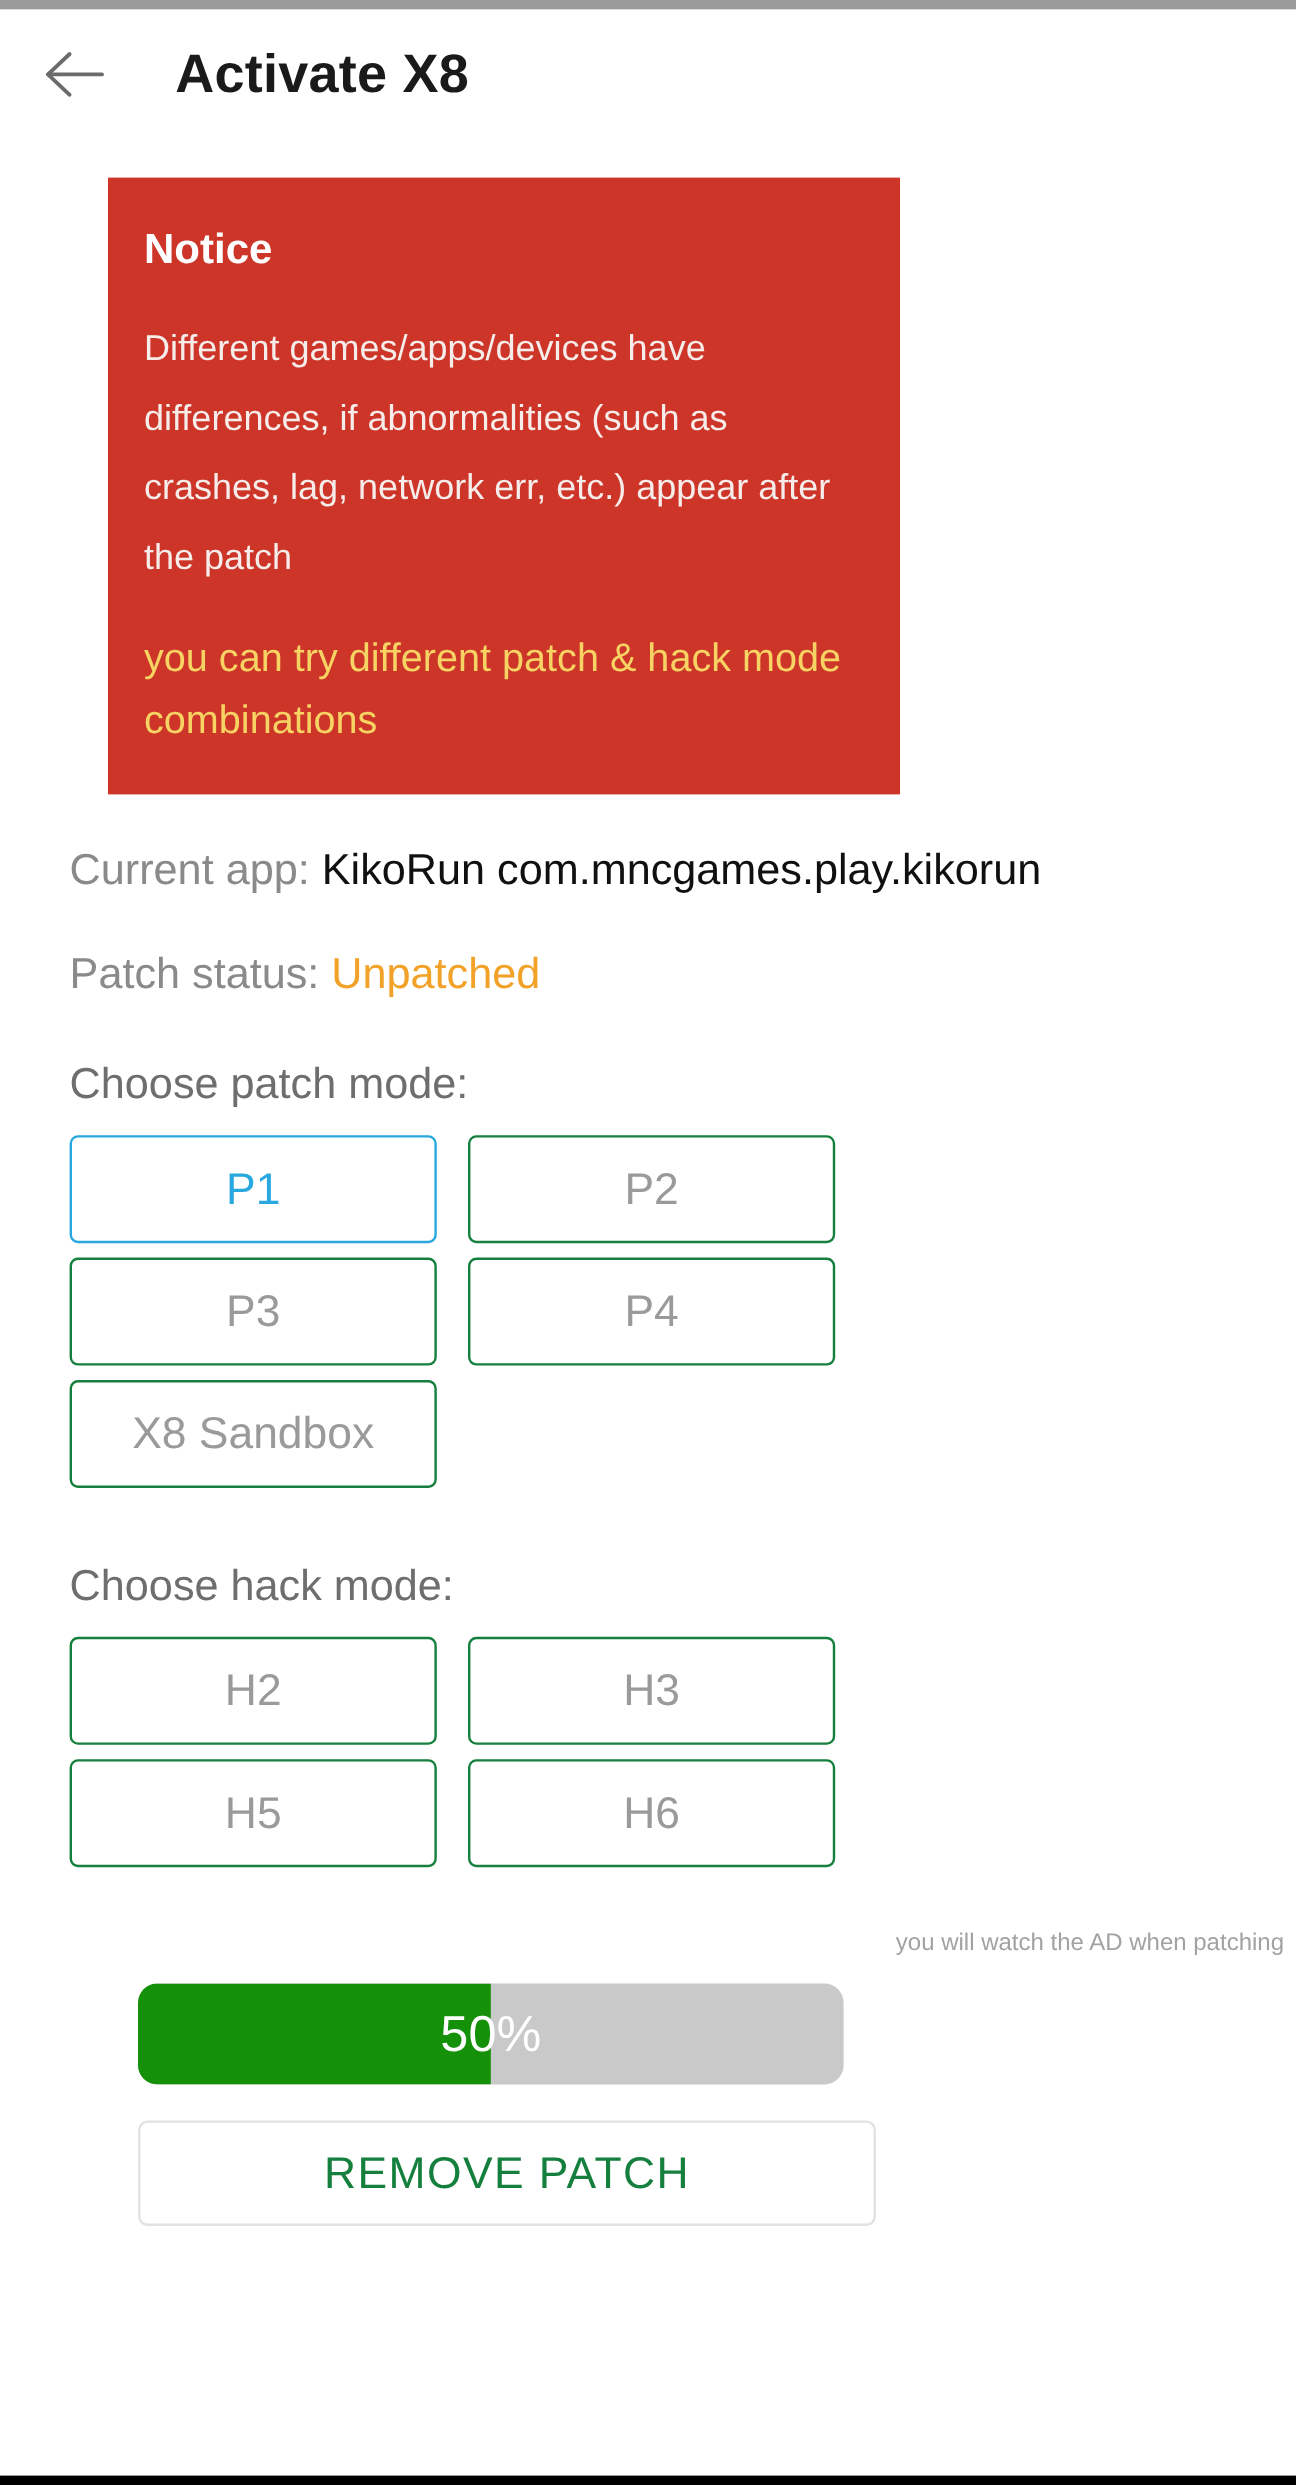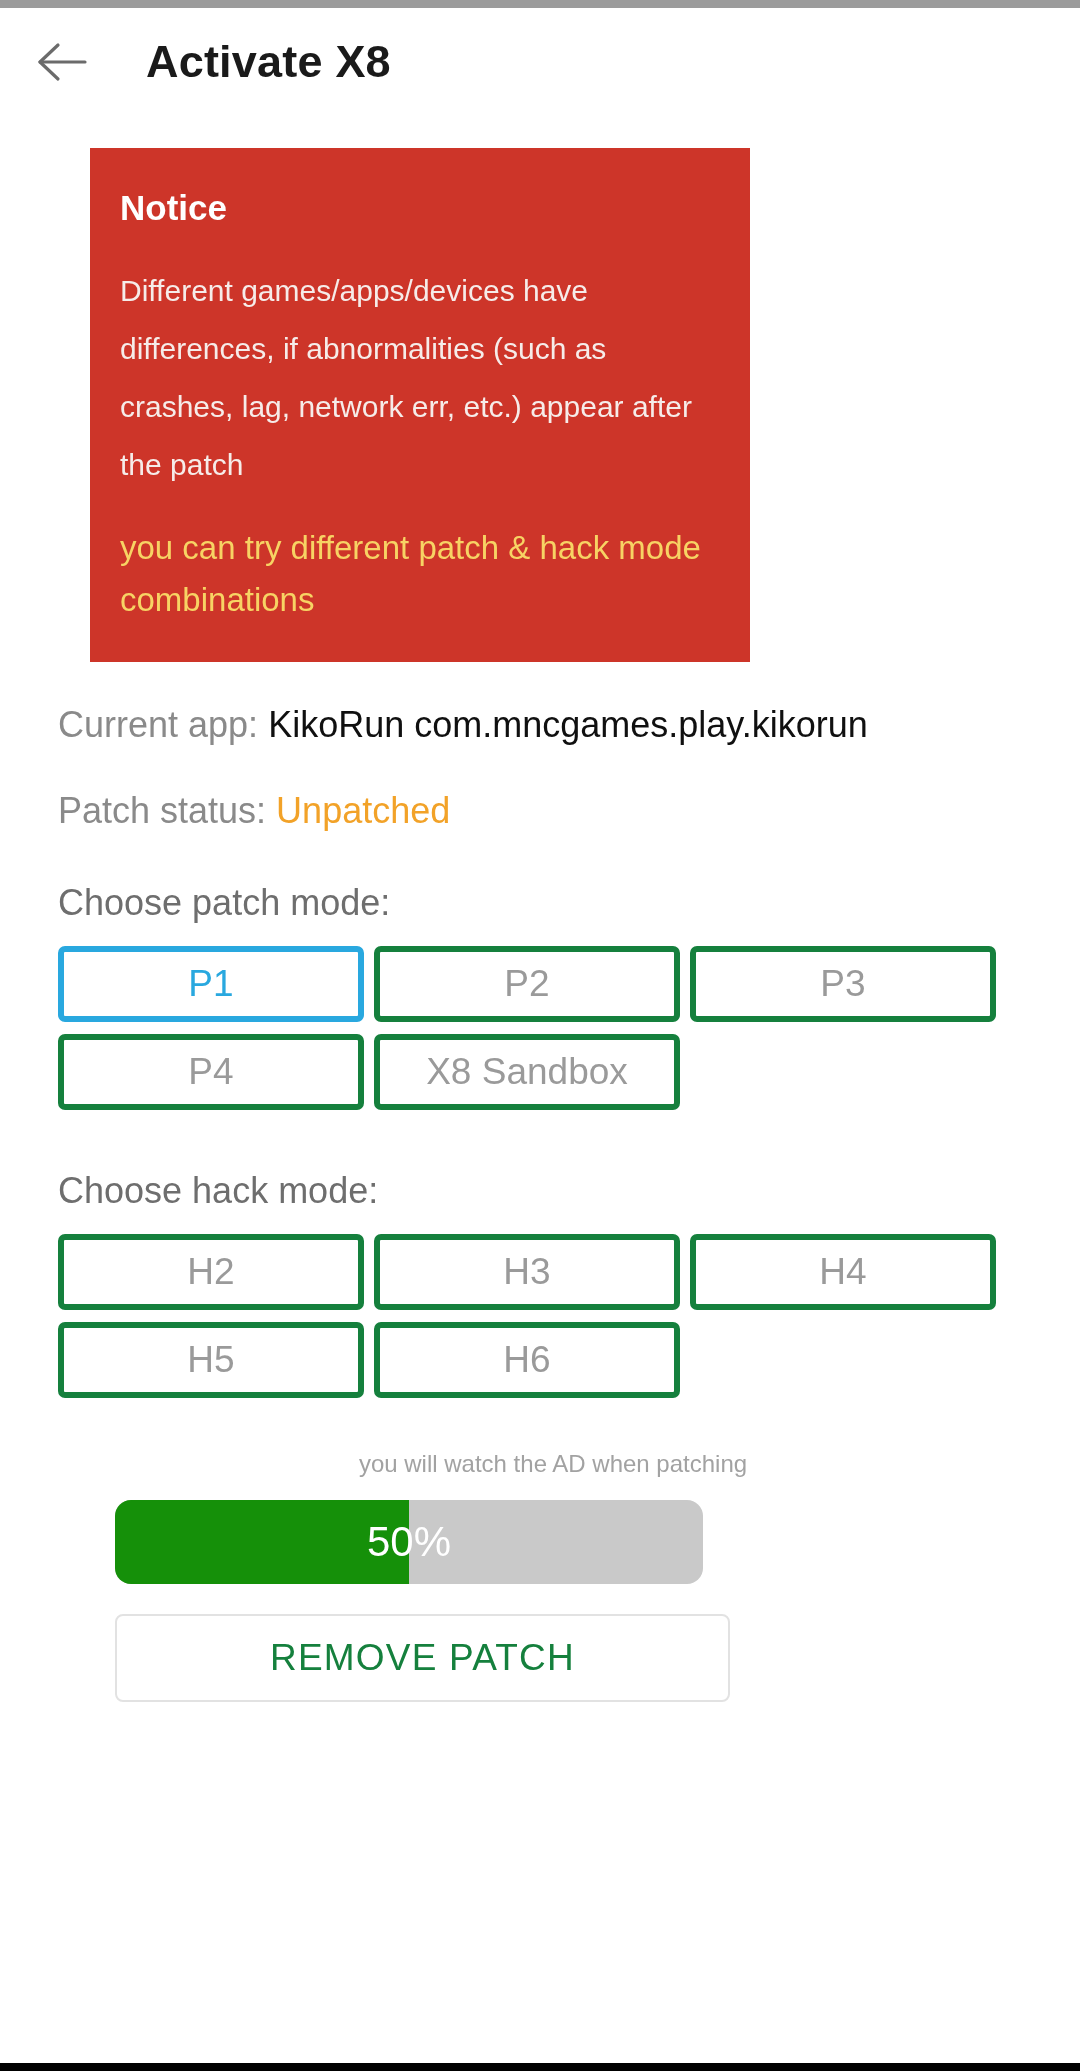--- a/index.html
+++ b/index.html
@@ -112,43 +112,43 @@
 
   
   .mode-grid {
     margin: 22px 0 0 58px;
     width: 964px;
     display: flex;
     flex-wrap: wrap;
   }
   .mode-btn {
     width: 306px;
-    height: 76px;
-    margin: 0 10px 12px 0;
-    border: 6px solid #15803d;
+    height: 90px;
+    margin: 0 26px 12px 0;
+    border: 2px solid #15803d;
     border-radius: 7px;
     background: #ffffff;
     display: flex;
     align-items: center;
     justify-content: center;
     font-size: 37px;
     color: #9a9a9a;
     cursor: pointer;
     font-family: "Liberation Sans", sans-serif;
   }
   .mode-btn.selected {
     border-color: #29a8df;
     color: #29a8df;
   }
 
   
   .ad-note {
     margin-top: 40px;
-    text-align: center;
-    font-size: 24px;
+    text-align: right;
+    font-size: 20px;
     color: #a2a2a2;
     padding-right: 10px;
     padding-left: 36px;
   }
 
   
   .progress-wrap {
     margin: 22px 350px 0 115px;
     width: 588px;
     height: 84px;
@@ -240,21 +240,20 @@
       <div class="mode-btn">P2</div>
       <div class="mode-btn">P3</div>
       <div class="mode-btn">P4</div>
       <div class="mode-btn">X8 Sandbox</div>
     </div>
 
   <div class="section-label">Choose hack mode:</div>
   <div class="mode-grid" id="hack-mode-grid">
       <div class="mode-btn">H2</div>
       <div class="mode-btn">H3</div>
-      <div class="mode-btn">H4</div>
       <div class="mode-btn">H5</div>
       <div class="mode-btn">H6</div>
     </div>
 
   <div class="ad-note">you will watch the AD when patching</div>
 
   <div class="progress-wrap">
     <div class="progress-fill" id="progress-fill" style="width: 50%;"></div>
     <div class="progress-text">50%</div>
   </div>

